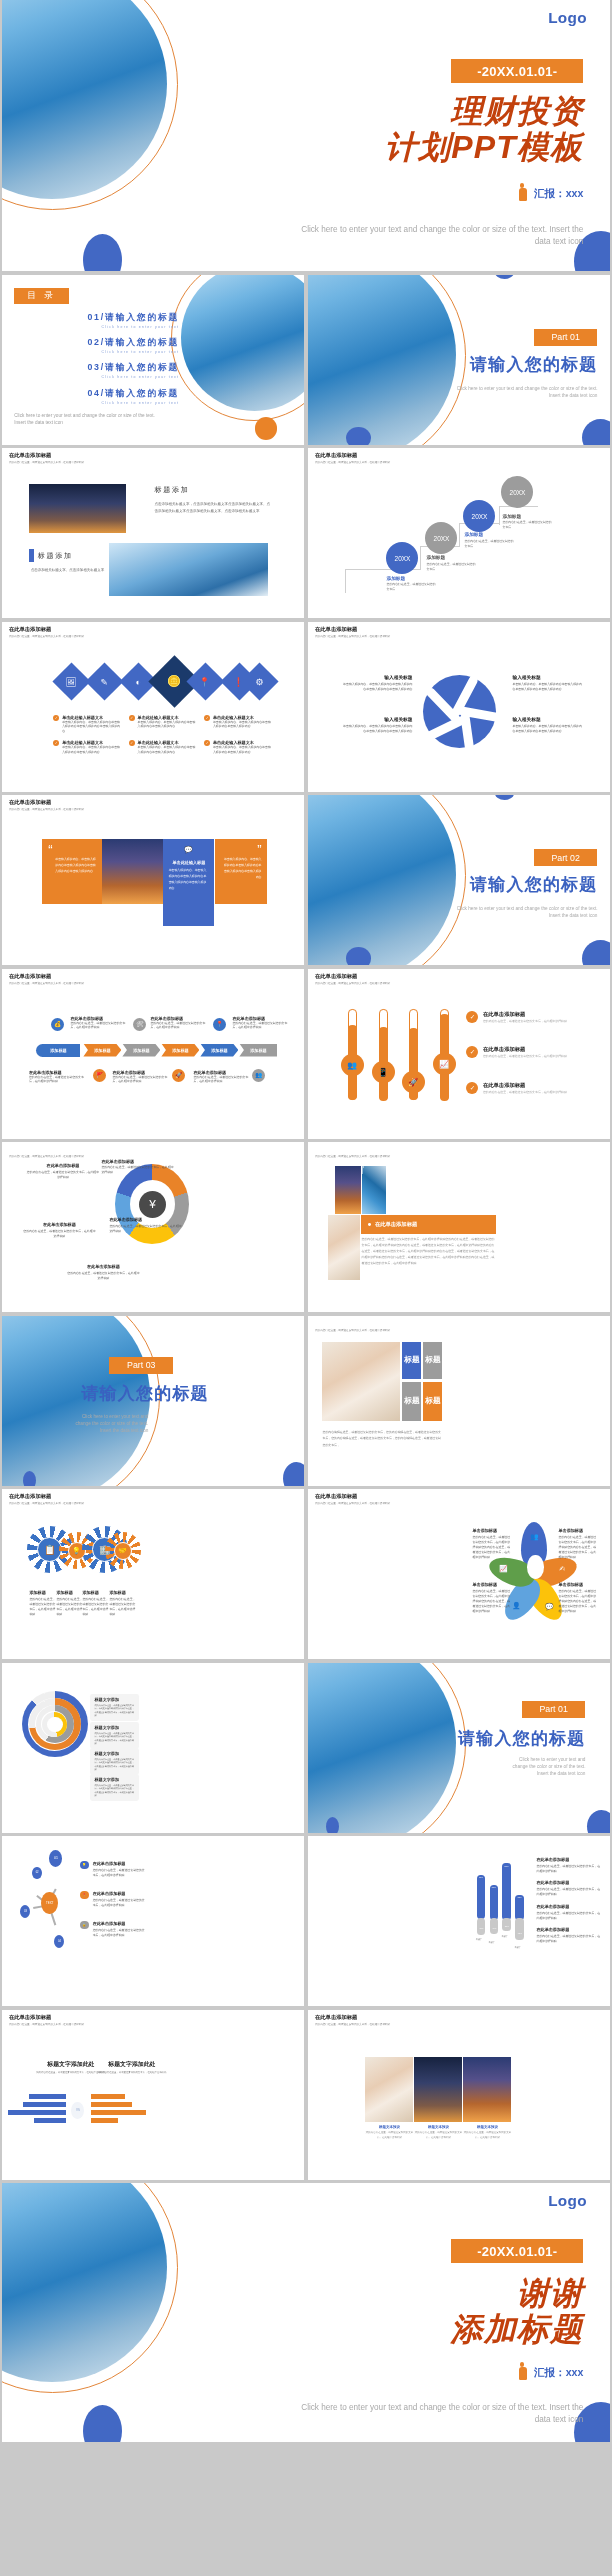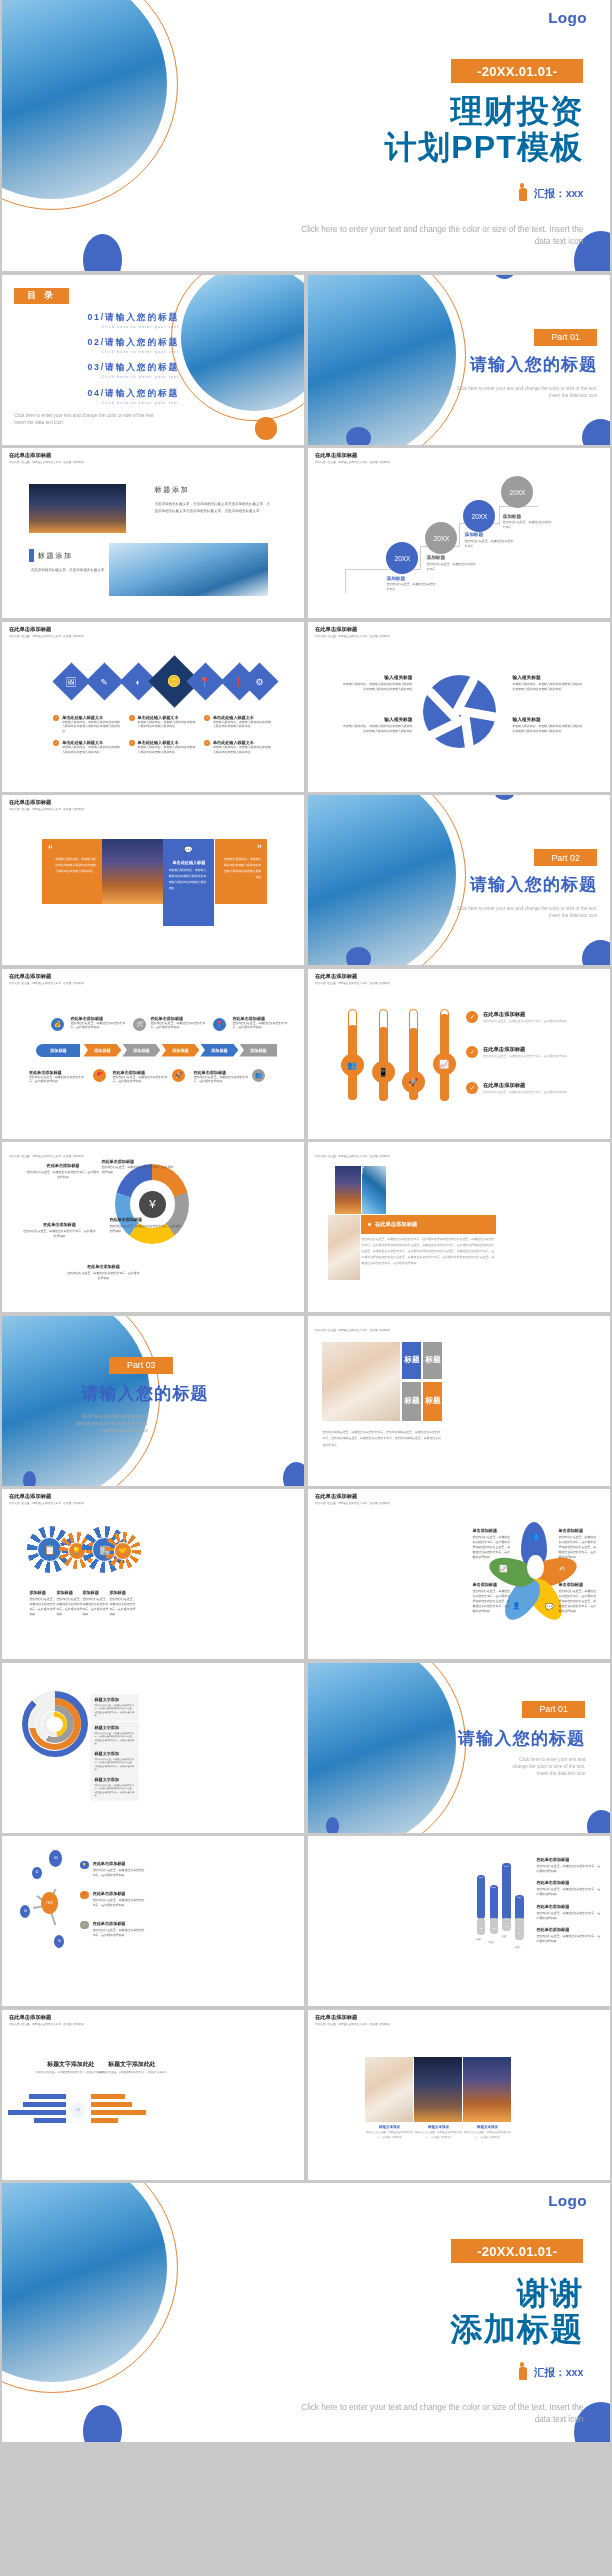--- a/index.html
+++ b/index.html
@@ -42,39 +42,39 @@
   
   .cover-photo{ position:absolute; left:-65px; top:-31px; width:230px; height:230px;
      border-radius:50%; }
   .cover-ring{ position:absolute; left:-75px; top:-41px; width:251px; height:251px;
      border:0.6px solid #e3863a; border-radius:50%; }
   .logo{ position:absolute; right:13px; top:4.7px; color:#3d63bd; font-size:11.2px; font-weight:700;
      letter-spacing:0.3px;}
   .date-badge{ position:absolute; right:11.8px; top:34px; background:#e98328; color:#fff;
      font-size:8.8px; font-weight:700; padding:2.9px 13px; letter-spacing:0.3px;}
   .cover-title{ position:absolute; right:11.8px; top:56px; width:183px; text-align:right;
-     color:#0369a1; font-size:22px; font-weight:700; line-height:1.12; letter-spacing:1.2px;}
+     color:#c2410c; font-size:22px; font-weight:700; line-height:1.12; letter-spacing:1.2px;font-style:italic;}
   .cover-rep{ position:absolute; right:11.8px; top:116px; display:flex; align-items:center;
      justify-content:flex-end; gap:4.1px; color:#3a61c0; font-size:7.7px; font-weight:700;}
   .person{ width:5.9px;height:9.4px; background:#e98328;
      border-radius:2.9px 2.9px 1.2px 1.2px; position:relative;}
   .person:before{content:"";position:absolute;left:0.9px;top:-4.1px;width:4.1px;height:4.1px;
      border-radius:50%;background:#e98328;}
   .cover-sub{ position:absolute; right:11.8px; top:137px; width:177px; text-align:right;
      color:#a9a9a9; font-size:5.9px; line-height:1.5;}
   .dot-b{ position:absolute; background:#4268c4; border-radius:50%; }
 
   
   .sh{ position:absolute; left:6.5px; top:4.1px; }
   .sh .t{ font-size:5.3px; color:#1b1b1b; font-weight:700; }
   .sh .s{ font-size:2.6px; color:#7d7d7d; margin-top:1.2px; }
 
   
   .toc-badge{position:absolute;left:11.8px;top:13px;background:#e98328;color:#fff;
-    font-size:8.8px;font-weight:700;padding:2.4px 13px;letter-spacing:2.9px;}
+    font-size:8.8px;font-weight:400;padding:2.4px 13px;letter-spacing:2.9px;}
   .toc-list{position:absolute;left:41px;top:37px;margin-left:44px;}
   .toc-row{margin-bottom:8.2px;}
   .toc-num{color:#3a61c0;font-size:8.8px;font-weight:700;letter-spacing:1.8px;}
   .toc-en{color:#7f9ad6;font-size:3.5px;letter-spacing:1.2px;text-align:right;margin-top:1.2px;}
   .toc-foot{position:absolute;left:11.8px;bottom:17.7px;width:141px;color:#a0a0a0;font-size:4.7px;line-height:1.45;}
   .toc-photo{position:absolute;right:-23.6px;top:-10.6px;width:147px;height:147px;border-radius:50%;}
   .toc-ring{position:absolute;right:-33px;top:-20px;width:166px;height:166px;border:0.6px solid #e3863a;border-radius:50%;}
   .toc-odot{position:absolute;right:27px;bottom:4.7px;width:22.4px;height:22.4px;border-radius:50%;background:#e98328;}
 
   

